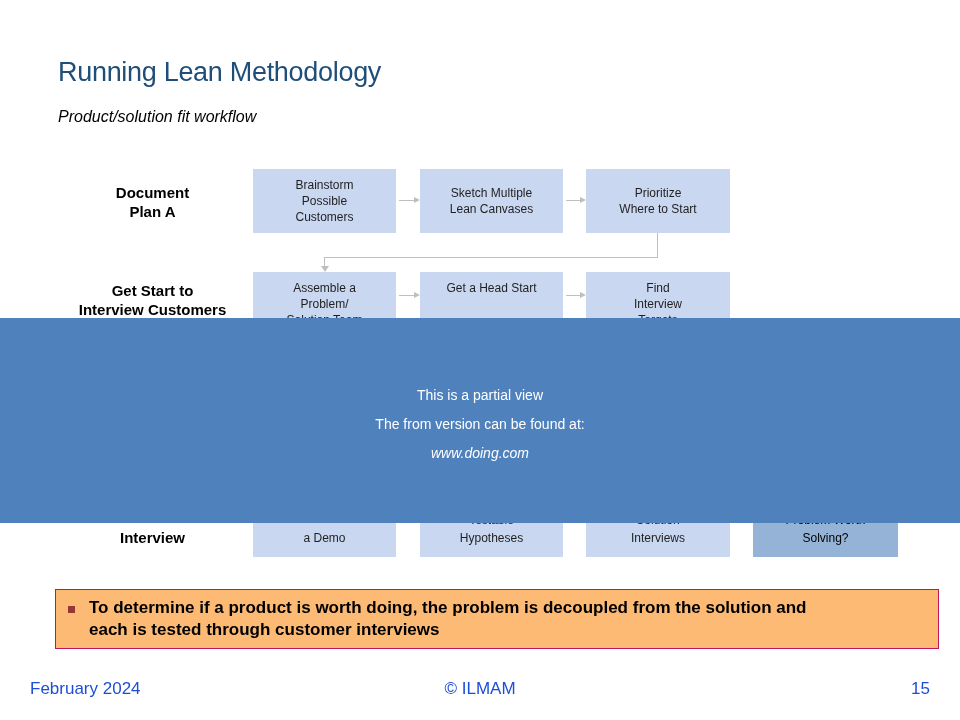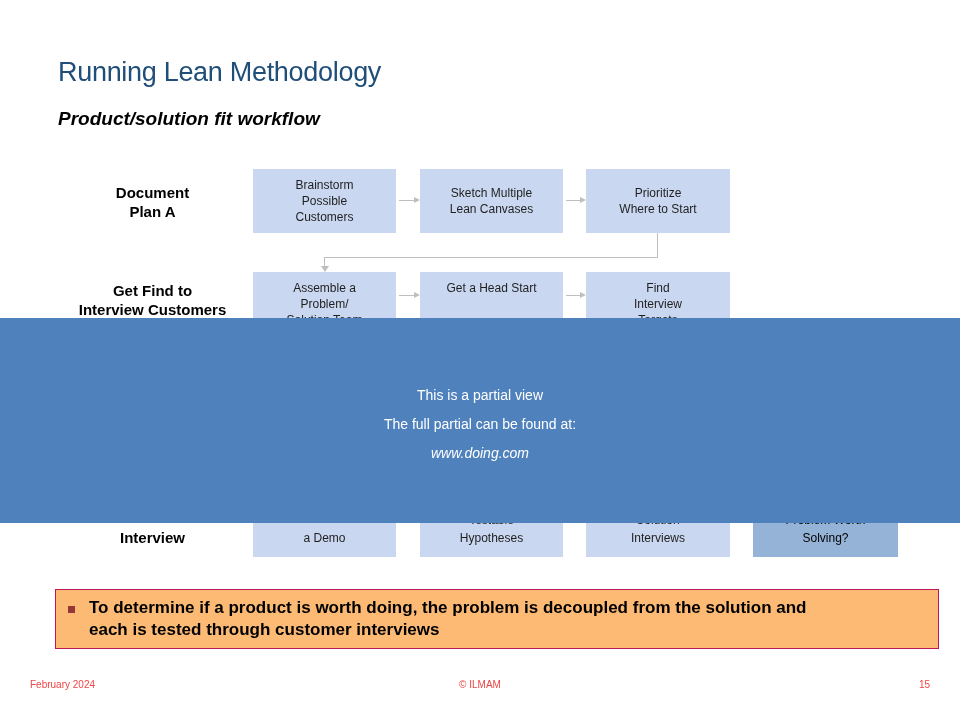--- a/index.html
+++ b/index.html
@@ -1,20 +1,20 @@
 <!DOCTYPE html>
 <html><head>
 <meta charset="utf-8">
 <style>
   html,body{margin:0;padding:0}
   body{width:960px;height:720px;background:#ffffff;position:relative;overflow:hidden;
        font-family:"Liberation Sans",sans-serif;color:#000}
 
   .title{position:absolute;left:58px;top:57px;font-size:27px;font-weight:normal;color:#1F4E79;letter-spacing:-0.3px}
-  .subtitle{position:absolute;left:58px;top:108px;font-size:19px;font-weight:bold;font-style:italic;color:#000}
+  .subtitle{position:absolute;left:58px;top:108px;font-size:16px;font-weight:normal;font-style:italic;color:#000}
 
   .rlabel{position:absolute;left:40px;width:225px;text-align:center;color:#000000;
           font-weight:bold;font-size:15px;line-height:19px}
 
   .fbox{position:absolute;background:#C9D7F0;color:#1f1f1f;font-size:12px;line-height:16px;
         text-align:center;display:flex;flex-direction:column;justify-content:center;box-sizing:border-box}
   .fbox.bottom{justify-content:flex-end;padding-bottom:10px;line-height:18px}
   .fbox.hl{background:#95B3D7;font-weight:normal;color:#000}
 
   .harrow{position:absolute;height:1px;background:#BFBFBF}
@@ -26,21 +26,21 @@
 
   .overlay{position:absolute;left:0;top:318px;width:960px;height:205px;background:#4F81BD;
         color:#fff;text-align:center;font-size:14px;line-height:29px;box-sizing:border-box;padding-top:63px}
   .overlay .url{font-style:italic}
 
   .callout{position:absolute;left:55px;top:589px;width:884px;height:60px;background:#fdba74;
         border:1px solid #be185d;box-sizing:border-box}
   .bullet{position:absolute;left:12px;top:16px;width:7px;height:7px;background:#953735}
   .ctext{position:absolute;left:33px;top:7px;font-size:17px;font-weight:bold;line-height:22px;color:#000}
 
-  .footer{position:absolute;top:679px;font-size:10px;color:#ef4444}
+  .footer{position:absolute;top:679px;font-size:17px;color:#1d4ed8}
   .f-left{left:30px}
   .f-center{left:0;width:960px;text-align:center}
   .f-right{right:30px}
 </style>
 </head>
 <body>
 
 <div class="title">Running Lean Methodology</div>
 <div class="subtitle">Product/solution fit workflow</div>
 
@@ -63,21 +63,21 @@
   <div>Prioritize</div>
   <div>Where to Start</div>
 </div>
 
 <div class="cline" style="left:657px;top:233px;width:1px;height:24px"></div>
 <div class="cline" style="left:324px;top:257px;width:334px;height:1px"></div>
 <div class="cline" style="left:324px;top:257px;width:1px;height:9px"></div>
 <div class="vhead" style="left:321px;top:266px"></div>
 
 <div class="rlabel" style="top:281px">
-  <div>Get Find to</div>
+  <div>Get Start to</div>
   <div>Interview Customers</div>
 </div>
 <div class="fbox" style="left:253px;top:272px;width:143px;height:63px">
   <div>Assemble a</div>
   <div>Problem/</div>
   <div>Solution Team</div>
 </div>
 <div class="harrow" style="left:399px;top:295px;width:16px"></div>
 <div class="fbox" style="left:420px;top:272px;width:143px;height:63px;transform:translateY(0);justify-content:space-between">
   <div style="padding-top:8px">Get a Head Start</div>
@@ -104,21 +104,21 @@
   <div>Solution</div>
   <div>Interviews</div>
 </div>
 <div class="fbox bottom hl" style="left:753px;top:499px;width:145px;height:58px">
   <div>Problem Worth</div>
   <div>Solving?</div>
 </div>
 
 <div class="overlay">
   <div>This is a partial view</div>
-  <div>The full partial can be found at:</div>
+  <div>The from version can be found at:</div>
   <div class="url">www.doing.com</div>
 </div>
 
 <div class="callout">
   <div class="bullet"></div>
   <div class="ctext">
     <div>To determine if a product is worth doing, the problem is decoupled from the solution and</div>
     <div>each is tested through customer interviews</div>
   </div>
 </div>

